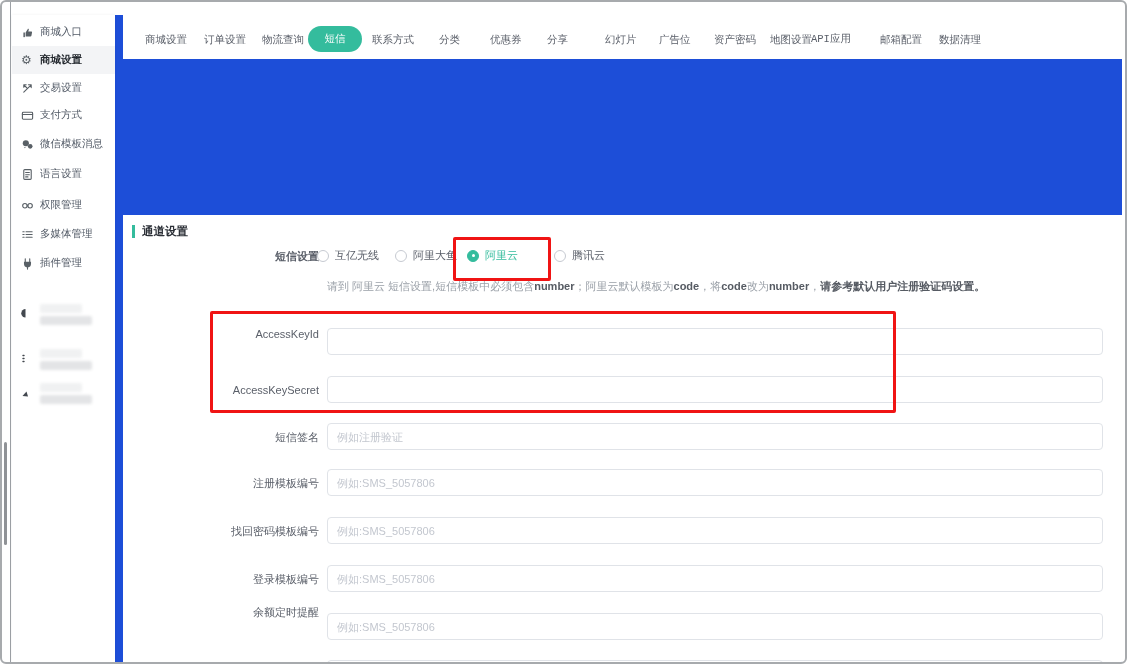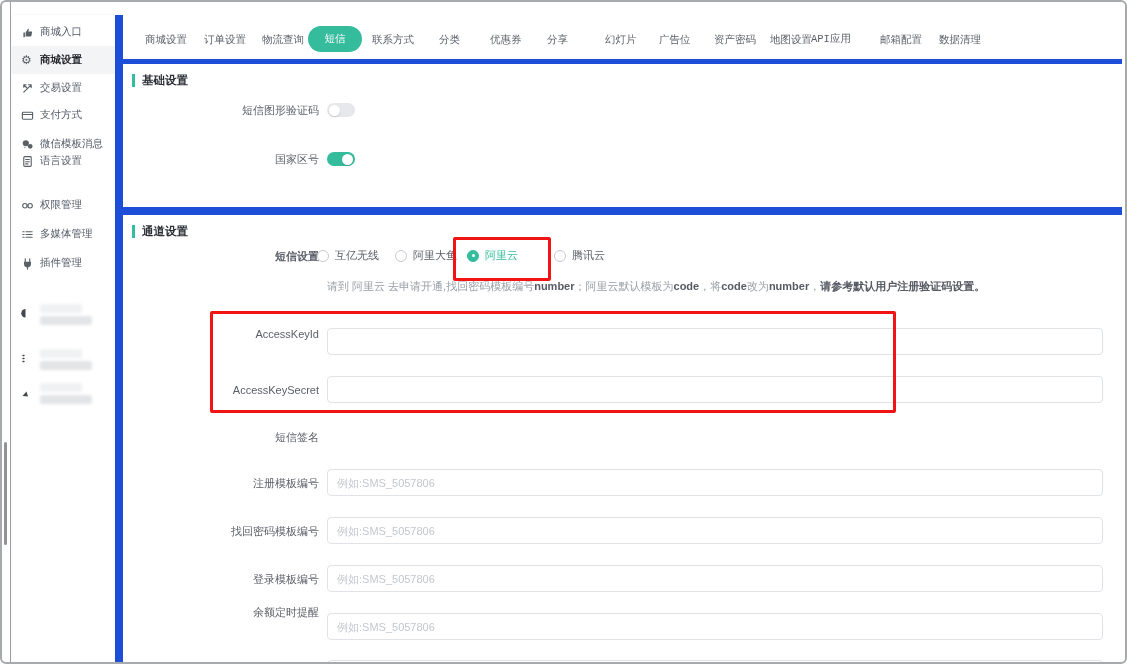--- a/index.html
+++ b/index.html
@@ -116,21 +116,21 @@
         <div class="side-item" style="top: 115px;">
           <span class="icn">
             <svg width="13" height="13" viewBox="0 0 14 14">
               <circle cx="5.2" cy="5.6" r="3.3" fill="#596066"></circle>
               <circle cx="9.9" cy="9" r="2.5" fill="#596066"></circle>
               <path d="M4 9.5L3.4 11l1.8-.7z" fill="#596066"></path>
             </svg>
           </span>
           <span>微信模板消息</span>
         </div>
-        <div class="side-item" style="top: 132px;">
+        <div class="side-item" style="top: 145px;">
           <span class="icn">
             <svg width="13" height="13" viewBox="0 0 14 14">
               <rect x="3" y="1.8" width="8" height="10.4" rx="1" stroke="#596066" stroke-width="1.2" fill="none" stroke-linecap="round" stroke-linejoin="round"></rect>
               <path d="M5 4.8h4M5 7.2h4M5 9.6h2.5" stroke="#596066" stroke-width="1.2" fill="none" stroke-linecap="round" stroke-linejoin="round"></path>
             </svg>
           </span>
           <span>语言设置</span>
         </div>
         <div class="side-item" style="top: 176px;">
           <span class="icn">
@@ -206,36 +206,25 @@
         <span class="tab" style="left: 424px;">分享</span>
         <span class="tab" style="left: 482px;">幻灯片</span>
         <span class="tab" style="left: 536px;">广告位</span>
         <span class="tab" style="left: 591px;">资产密码</span>
         <span class="tab" style="left: 647px;">地图设置</span>
         <span class="tab" style="left: 688px; font-family: Liberation Mono, monospace;">API应用</span>
         <span class="tab" style="left: 757px;">邮箱配置</span>
         <span class="tab" style="left: 816px;">数据清理</span>
       </div>
 
-    <div class="card card-basic" id="card-basic">
-      <div class="section-title">基础设置</div>
-    <div class="row-label" style="top: 39px;">短信图形验证码</div>
-        <div class="switch off" style="top: 39px;">
-          <span class="knob"></span>
-        </div>
-        <div class="row-label" style="top: 88px;">国家区号</div>
-        <div class="switch on" style="top: 88px;">
-          <span class="knob"></span>
-        </div>
-      </div>
 
     <div class="card card-channel" id="card-channel">
       <div class="section-title">通道设置</div>
       <div class="row-label" style="top:34px;font-weight:bold;">短信设置</div>
-      <div class="help" id="help-line"><span>请到 阿里云 去申请开通,找回密码模板编号</span><b>number</b><span>；阿里云默认模板为</span><b>code</b><span>，将</span><b>code</b><span>改为</span><b>number</b><span>，</span><b>请参考默认用户注册验证码设置。</b></div>
+      <div class="help" id="help-line"><span>请到 阿里云 短信设置,短信模板中必须包含</span><b>number</b><span>；阿里云默认模板为</span><b>code</b><span>，将</span><b>code</b><span>改为</span><b>number</b><span>，</span><b>请参考默认用户注册验证码设置。</b></div>
     <div class="radio-option" style="left: 194px;">
           <span class="radio-circle"></span>
           <span class="radio-text">互亿无线</span>
         </div>
         <div class="radio-option" style="left: 272px;">
           <span class="radio-circle"></span>
           <span class="radio-text">阿里大鱼</span>
         </div>
         <div class="radio-option selected" style="left: 344px;">
           <span class="radio-circle"></span>
@@ -243,20 +232,21 @@
         </div>
         <div class="radio-option" style="left: 431px;">
           <span class="radio-circle"></span>
           <span class="radio-text">腾讯云</span>
         </div>
         <div class="row-label" style="top: 112px;">AccessKeyId</div>
         <input class="f-input" type="text" style="top: 113px;">
         <div class="row-label" style="top: 168px;">AccessKeySecret</div>
         <input class="f-input" type="text" style="top: 161px;">
         <div class="row-label" style="top: 215px;">短信签名</div>
+        <input class="f-input" type="text" placeholder="例如注册验证" style="top: 208px;">
         <div class="row-label" style="top: 261px;">注册模板编号</div>
         <input class="f-input" type="text" placeholder="例如:SMS_5057806" style="top: 254px;">
         <div class="row-label" style="top: 309px;">找回密码模板编号</div>
         <input class="f-input" type="text" placeholder="例如:SMS_5057806" style="top: 302px;">
         <div class="row-label" style="top: 357px;">登录模板编号</div>
         <input class="f-input" type="text" placeholder="例如:SMS_5057806" style="top: 350px;">
         <div class="row-label" style="top: 390px;">余额定时提醒</div>
         <input class="f-input" type="text" placeholder="例如:SMS_5057806" style="top: 398px;">
         <input class="f-input" type="text" style="top: 445px;">
       </div>

